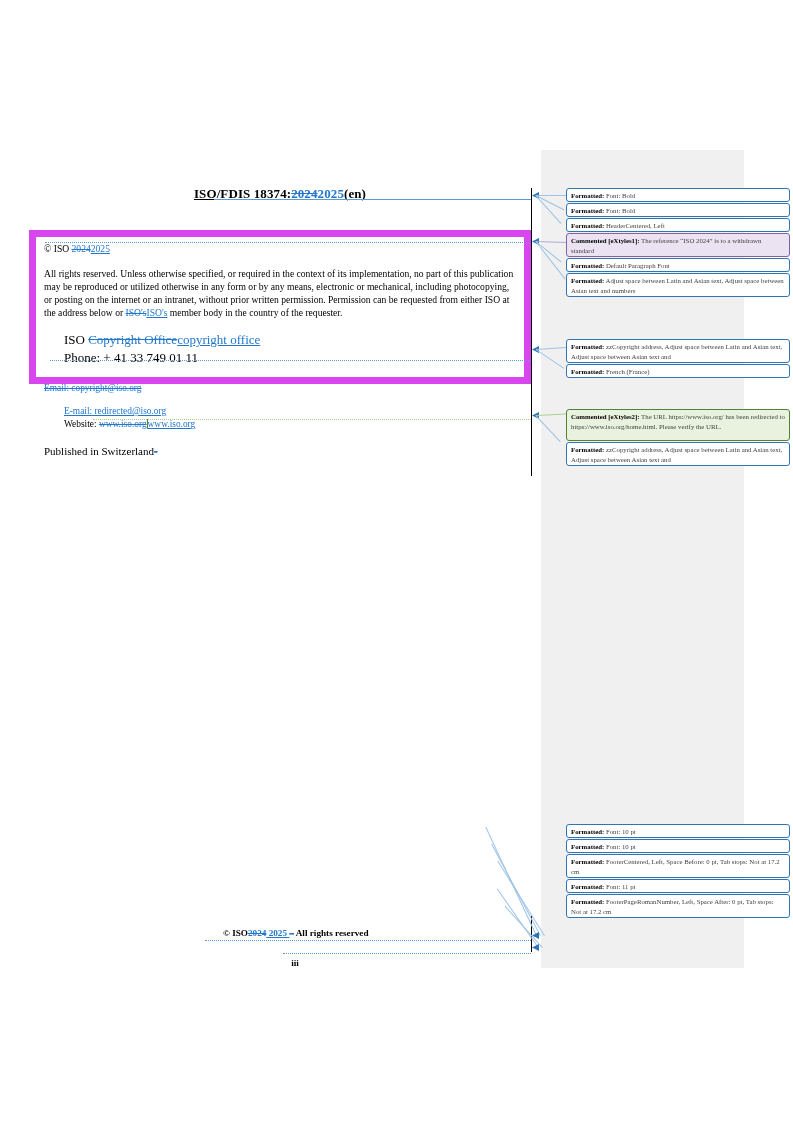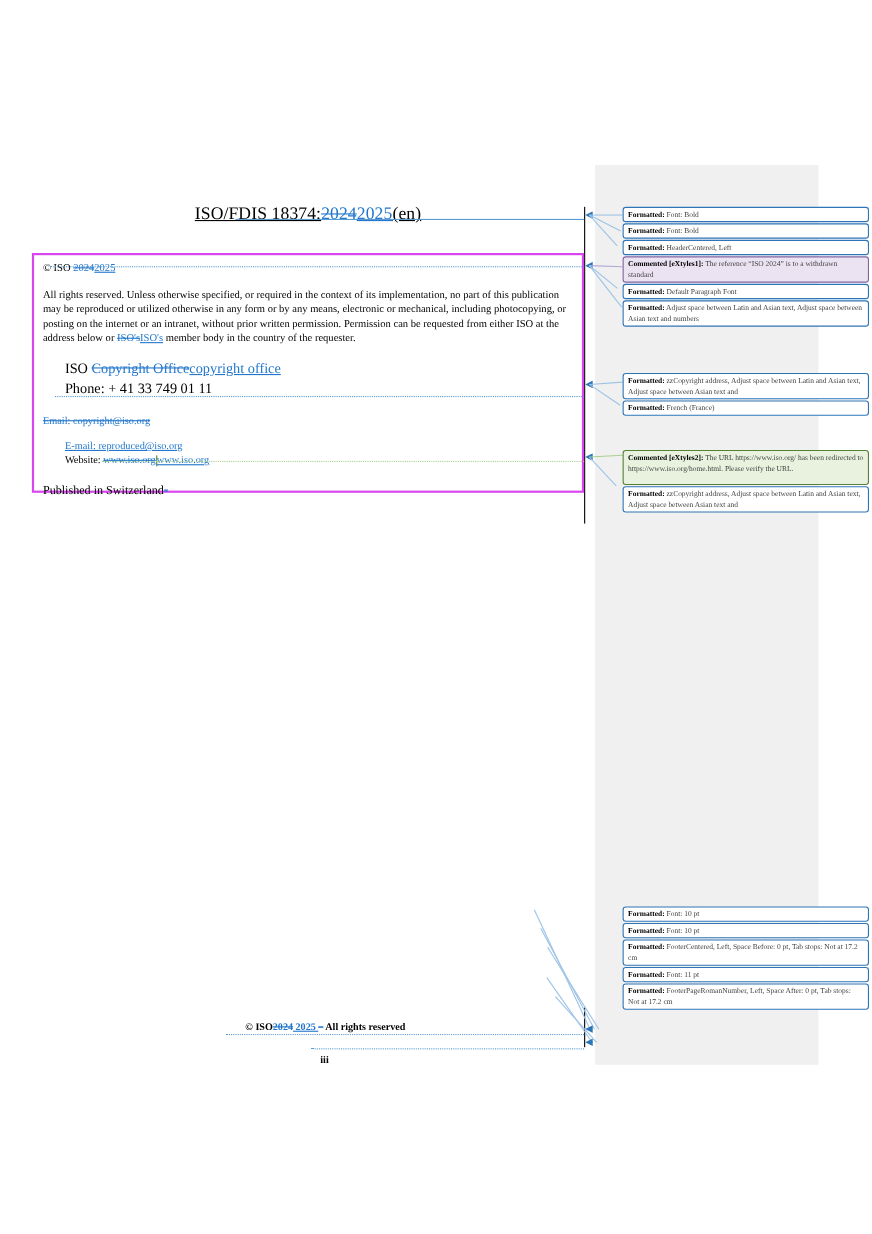--- a/index.html
+++ b/index.html
@@ -13,32 +13,32 @@
 
   
   #markup-panel{
     position:absolute;left:541px;top:150px;width:203px;height:818px;
     background:#f0f0f0;
   }
 
   
   #doc-title{
     position:absolute;left:29px;top:186px;width:502px;
-    text-align:center;font-weight:normal;font-size:16px;
+    text-align:center;font-weight:bold;font-size:13px;
     letter-spacing:.1px;white-space:nowrap;
   }
   #doc-title .ul{text-decoration:underline;}
 
   .del{color:#2277cc;text-decoration:line-through;}
   .ins{color:#2277cc;text-decoration:underline;}
 
   
   #copyright-box{
-    position:absolute;left:29px;top:230px;width:502px;height:218px;
-    border:2px solid #d946ef;box-sizing:border-box;
+    position:absolute;left:29px;top:230px;width:502px;height:154px;
+    border:7px solid #d946ef;box-sizing:border-box;
   }
   #copyright-box .inner{padding:6px 8px 0 8px;font-size:9.6px;line-height:1.33;}
   .iso-year-line{margin:0 0 0 0;font-size:9.6px;}
   .para-rights{margin:11px 0 0 0;font-size:9.6px;line-height:1.38;text-align:left;}
   .addr{margin:11px 0 0 20px;font-size:13px;line-height:1.42;}
   .addr-del{margin:14px 0 0 0px;font-size:9.4px;}
   .addr2{margin:11px 0 0 20px;font-size:9.4px;line-height:1.42;}
   .published{margin:12px 0 0 0;font-size:11px;}
 
   
@@ -116,21 +116,21 @@
         </div>
         <div>Phone: + 41 33 749 01 11</div>
       </div>
 
       <div class="addr-del">
         <span class="del">Email: copyright@iso.org</span>
       </div>
 
       <div class="addr2">
         <div>
-          <span class="ins">E-mail: reproduced@iso.org</span>
+          <span class="ins">E-mail: redirected@iso.org</span>
         </div>
         <div>
           <span>Website: </span><span class="del">www.iso.org</span><span style="border-left:1px solid #548235;"></span><span class="ins">www.iso.org</span>
         </div>
       </div>
 
       <div class="published">
         <span>Published in Switzerland</span><span class="del">-</span>
       </div>
 

